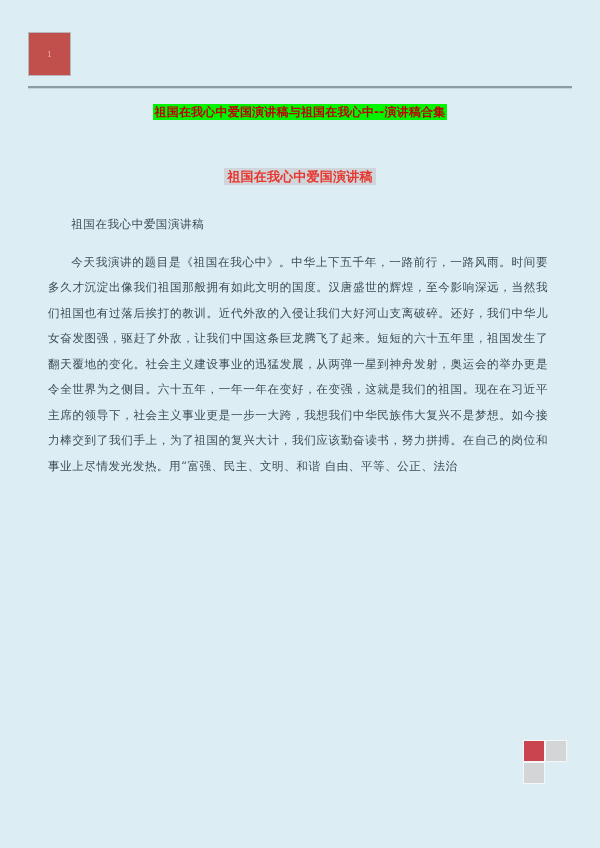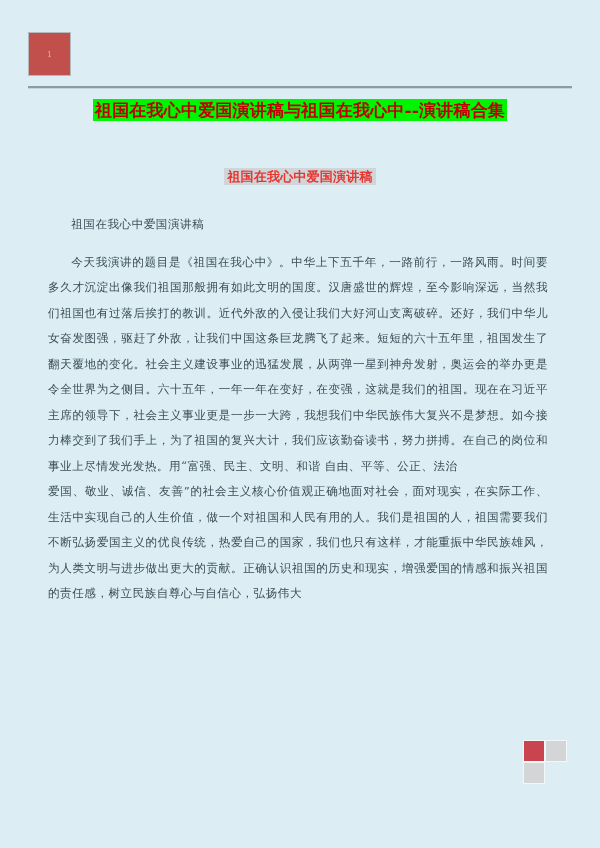--- a/index.html
+++ b/index.html
@@ -65,21 +65,21 @@
     position: absolute;
     left: 0;
     top: 101px;
     width: 600px;
     text-align: center;
   }
   .doc-title .hl {
     background: #00f500;
     color: #c00000;
     font-weight: bold;
-    font-size: 17px;
+    font-size: 12px;
     letter-spacing: 0.2px;
     padding: 1px 2px;
     line-height: 19px;
     font-family: "DejaVu Serif", "Liberation Serif", serif;
   }
 
   .doc-subtitle {
     position: absolute;
     left: 0;
     top: 166px;
@@ -111,21 +111,21 @@
   .body-block p {
     margin: 0 0 12px 0;
     text-align: justify;
     text-justify: inter-ideograph;
     letter-spacing: 0.5px;
   }
   .body-block p.indent2 {
     text-indent: 2em;
   }
   .body-block p.flow {
-    margin-bottom: 0;
+    margin-bottom: 10px;
   }
 
   
   .deco {
     position: absolute;
     left: 523px;
     top: 740px;
     width: 48px;
     height: 49px;
   }
@@ -153,21 +153,20 @@
     <span class="hl">祖国在我心中爱国演讲稿与祖国在我心中--演讲稿合集</span>
   </div>
 
   <div class="doc-subtitle">
     <span class="hl">祖国在我心中爱国演讲稿</span>
   </div>
 
   <div class="body-block">
     <p class="indent2">祖国在我心中爱国演讲稿</p>
     <p class="indent2 flow">今天我演讲的题目是《祖国在我心中》。中华上下五千年，一路前行，一路风雨。时间要多久才沉淀出像我们祖国那般拥有如此文明的国度。汉唐盛世的辉煌，至今影响深远，当然我们祖国也有过落后挨打的教训。近代外敌的入侵让我们大好河山支离破碎。还好，我们中华儿女奋发图强，驱赶了外敌，让我们中国这条巨龙腾飞了起来。短短的六十五年里，祖国发生了翻天覆地的变化。社会主义建设事业的迅猛发展，从两弹一星到神舟发射，奥运会的举办更是令全世界为之侧目。六十五年，一年一年在变好，在变强，这就是我们的祖国。现在在习近平主席的领导下，社会主义事业更是一步一大跨，我想我们中华民族伟大复兴不是梦想。如今接力棒交到了我们手上，为了祖国的复兴大计，我们应该勤奋读书，努力拼搏。在自己的岗位和事业上尽情发光发热。用“富强、民主、文明、和谐 自由、平等、公正、法治</p>
-    <p>爱国、敬业、诚信、友善”的社会主义核心价值观正确地面对社会，面对现实，在实际工作、生活中实现自己的人生价值，做一个对祖国和人民有用的人。我们是祖国的人，祖国需要我们不断弘扬爱国主义的优良传统，热爱自己的国家，我们也只有这样，才能重振中华民族雄风，为人类文明与进步做出更大的贡献。正确认识祖国的历史和现实，增强爱国的情感和振兴祖国的责任感，树立民族自尊心与自信心，弘扬伟大</p>
   </div>
 
   <div class="deco">
     <span class="sq-red"></span>
     <span class="sq-g1"></span>
     <span class="sq-g2"></span>
   </div>
 
 </div>
 

